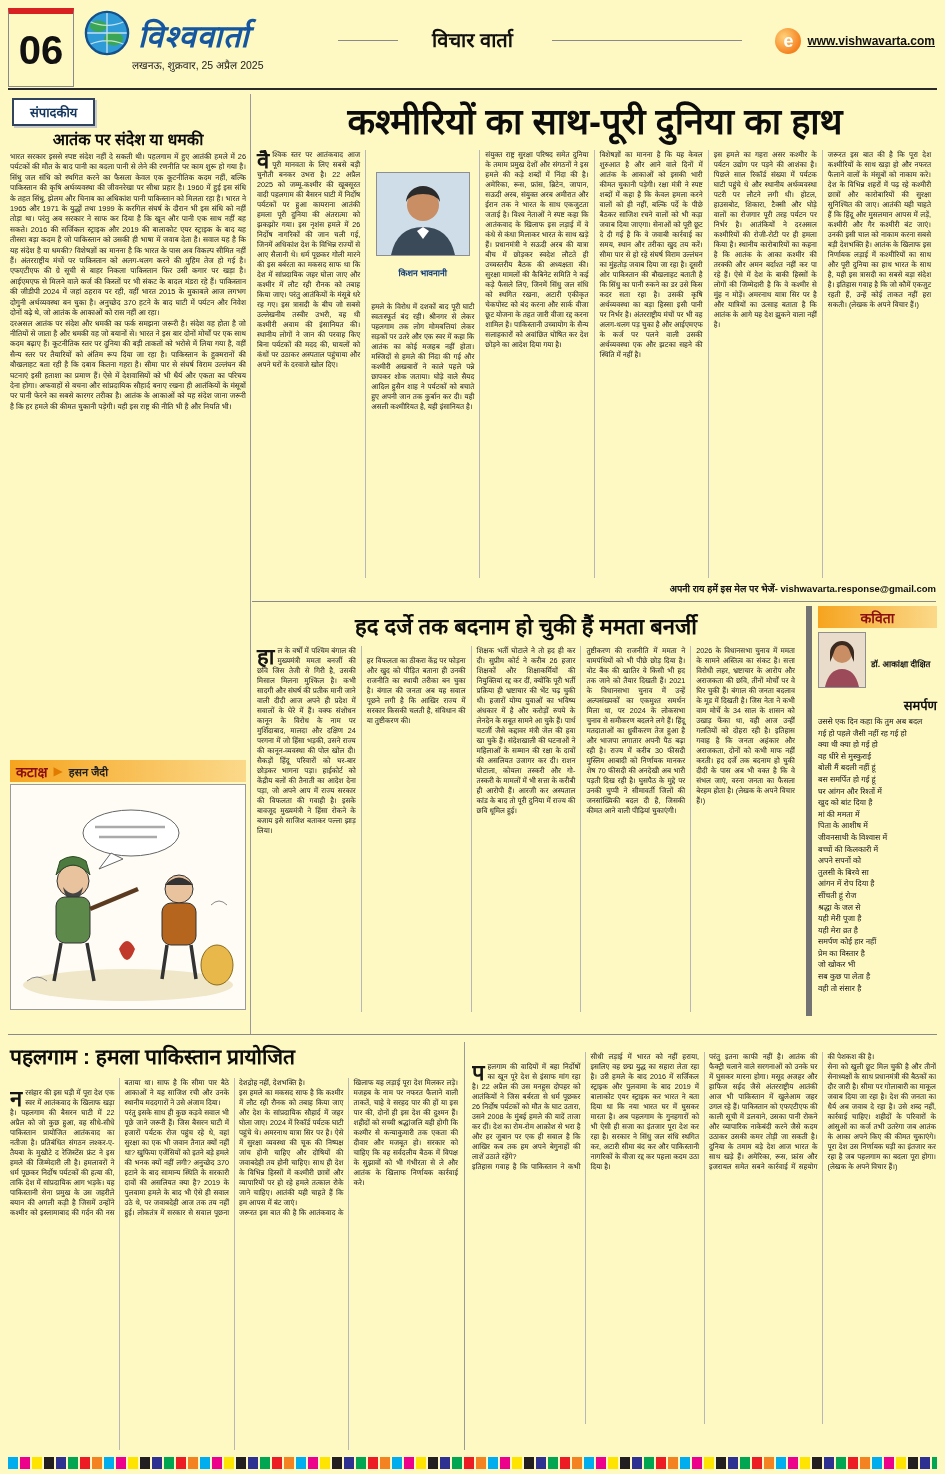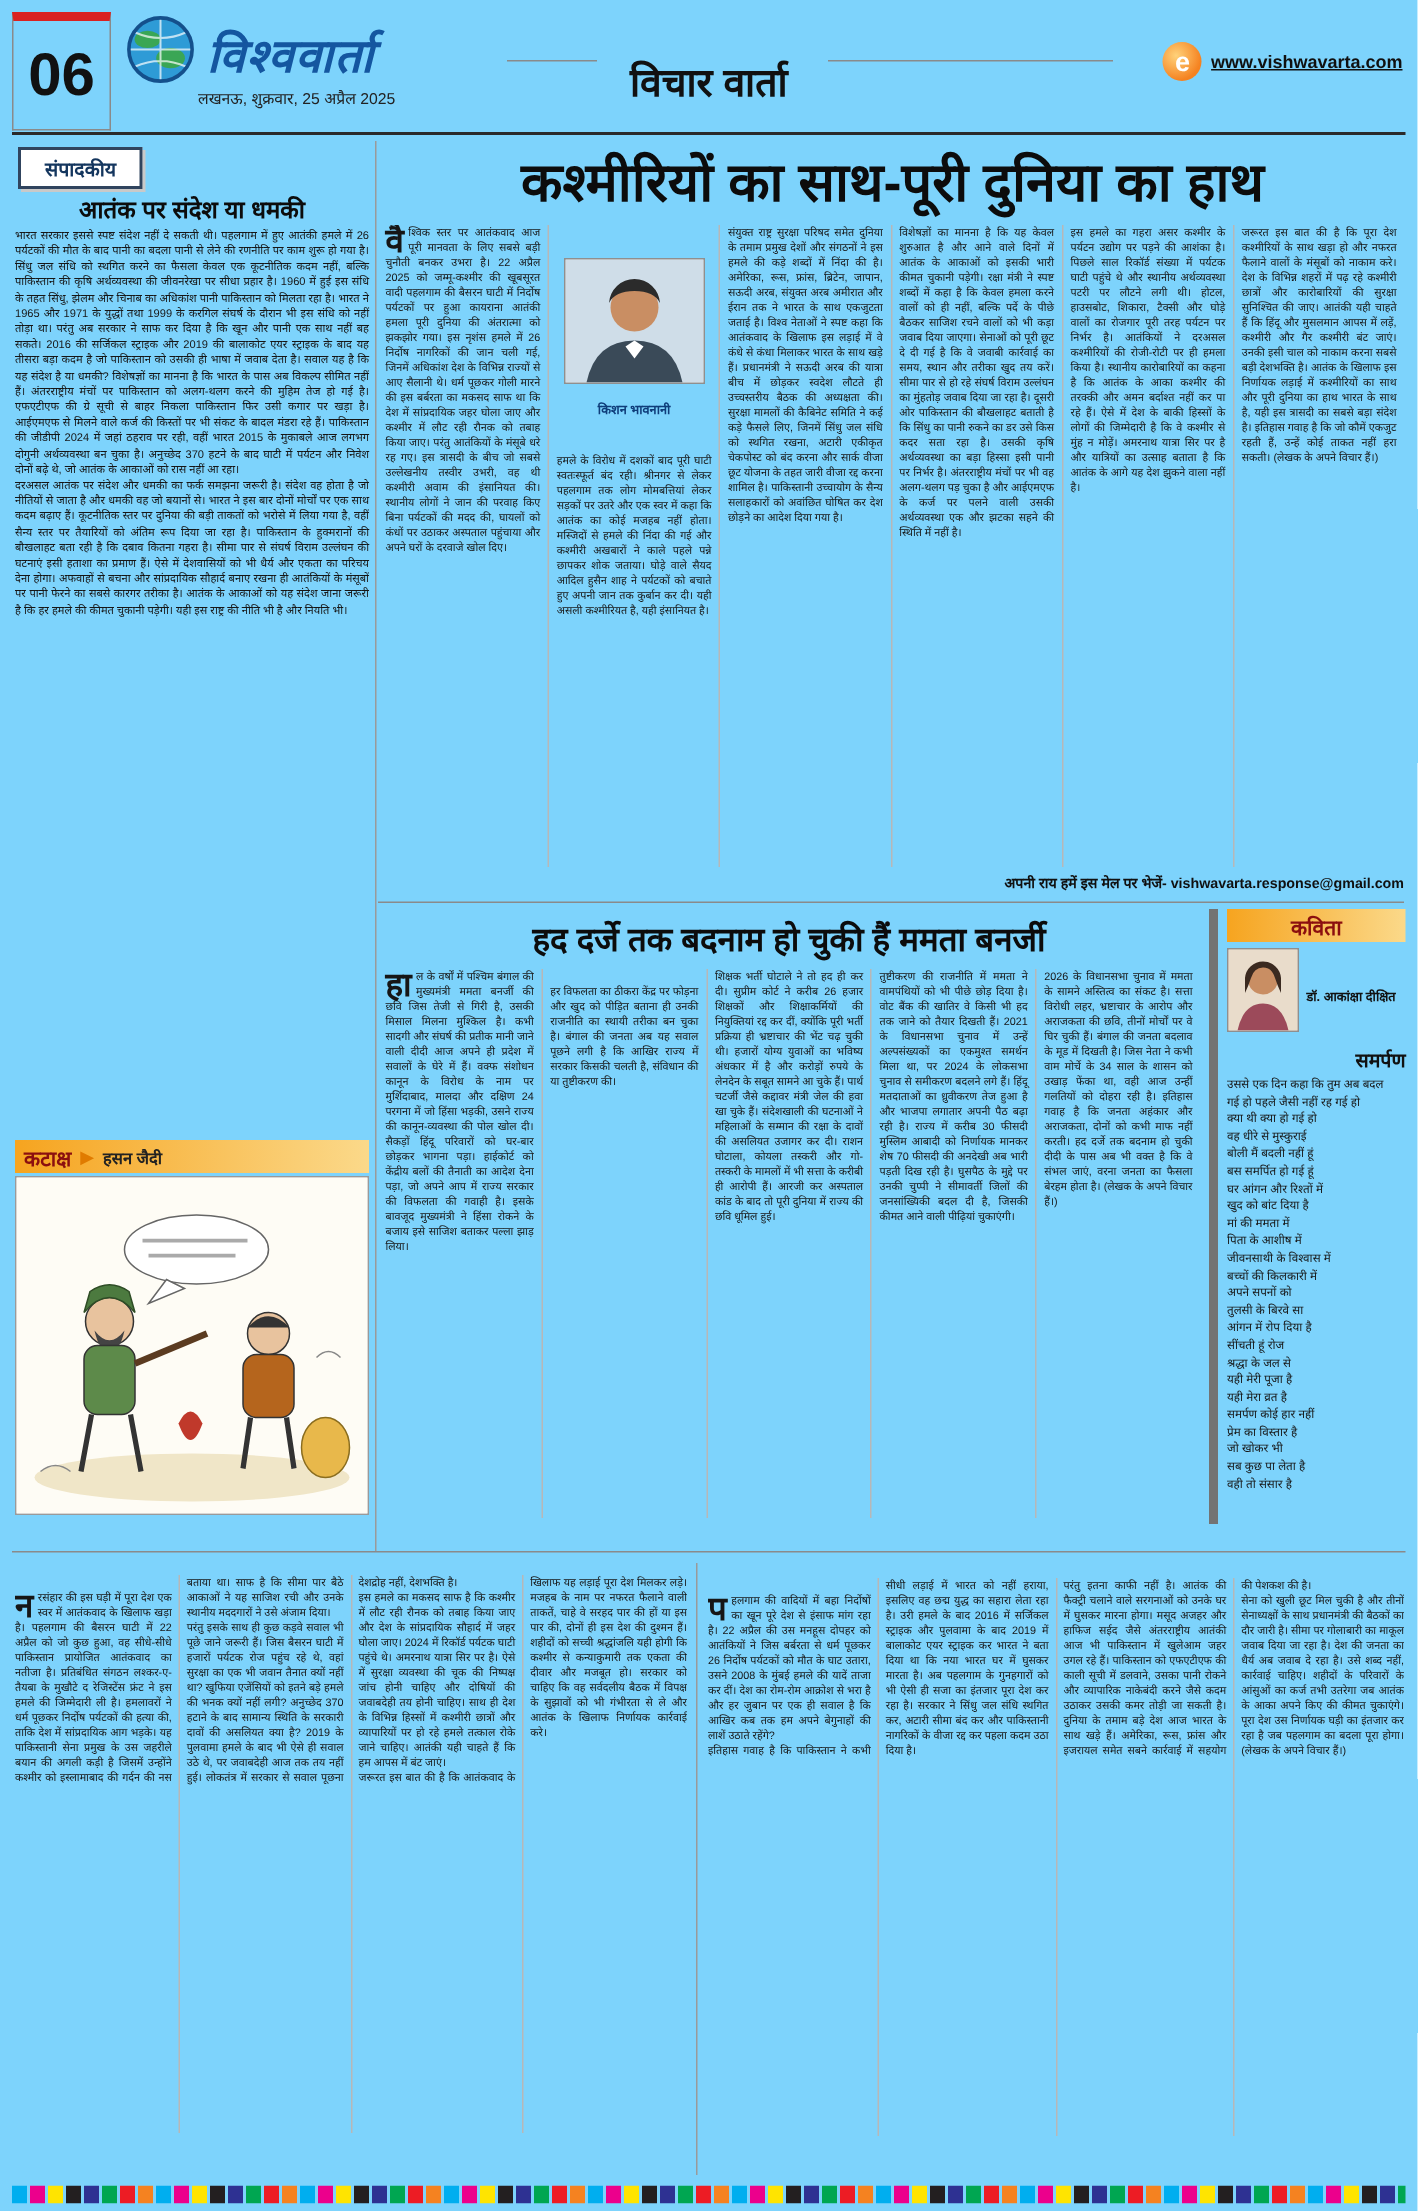--- a/index.html
+++ b/index.html
@@ -1,30 +1,30 @@
 <!DOCTYPE html>
 <html lang="hi"><head>
 <meta charset="utf-8">
 <style>
   html,body{margin:0;padding:0;background:#fff;}
-  #page{position:relative;width:945px;height:1474px;background:#7dd3fc;overflow:hidden;
+  #page{position:relative;width:945px;height:1474px;background:#fef9c3;overflow:hidden;
         font-family:"Liberation Sans","DejaVu Sans",sans-serif;color:#111;}
   .abs{position:absolute;}
   .hline{position:absolute;background:#2a2a2a;height:2px;}
   .thin{height:1px;background:#8a8a8a;}
   .vline{position:absolute;width:1px;background:#9a9a9a;}
 
   
   #pgnum{left:8px;top:8px;width:64px;height:72px;border:1px solid #8a8a8a;border-top:6px solid #d92121;
          display:flex;align-items:center;justify-content:center;font-size:40px;font-weight:bold;}
   #logoRow{left:84px;top:10px;display:flex;align-items:center;gap:8px;}
   #mastheadTitle{font-size:31px;font-weight:bold;font-style:italic;color:#1456a0;
                  font-family:"Liberation Serif","DejaVu Serif",serif;letter-spacing:1px;}
   #dateline{left:132px;top:58px;font-size:10.5px;color:#222;}
-  #centerTitle{left:50%;top:36px;transform:translateX(-50%);font-size:26px;font-weight:bold;white-space:nowrap;}
+  #centerTitle{left:50%;top:26px;transform:translateX(-50%);font-size:20px;font-weight:bold;white-space:nowrap;}
   #siteRow{right:10px;top:28px;display:flex;align-items:center;gap:6px;}
   #siteRow .elogo{width:26px;height:26px;border-radius:50%;background:radial-gradient(circle at 35% 35%,#ffd27a,#f58220 70%);
                   color:#fff;font-weight:bold;font-size:18px;display:flex;align-items:center;justify-content:center;}
   #siteRow .url{font-size:12px;font-weight:bold;color:#101010;text-decoration:underline;}
 
   
   .bt{font-size:7.2px;line-height:10px;text-align:justify;color:#161616;white-space:pre-line;}
   .dropcap{float:left;font-size:22px;line-height:19px;font-weight:bold;padding:1px 3px 0 0;}
   .headline{font-weight:bold;color:#0c0c0c;}
   .cols{display:flex;}
@@ -204,20 +204,21 @@
 प्रेम का विस्तार है
 जो खोकर भी
 सब कुछ पा लेता है
 वही तो संसार है</div>
   </div>
 
   <div class="abs thin" style="left:8px;top:1034px;width:929px;"></div>
   <div class="vline" style="left:464px;top:1042px;height:408px;"></div>
 
   <div class="abs" style="left:10px;top:1042px;width:448px;">
+    <div class="headline" style="font-size:21px;">पहलगाम : हमला पाकिस्तान प्रायोजित</div>
     <div class="mc4 bt" style="height:372px;margin-top:8px;">
       <span class="dropcap">न</span><span>रसंहार की इस घड़ी में पूरा देश एक स्वर में आतंकवाद के खिलाफ खड़ा है। पहलगाम की बैसरन घाटी में 22 अप्रैल को जो कुछ हुआ, वह सीधे-सीधे पाकिस्तान प्रायोजित आतंकवाद का नतीजा है। प्रतिबंधित संगठन लश्कर-ए-तैयबा के मुखौटे द रेजिस्टेंस फ्रंट ने इस हमले की जिम्मेदारी ली है। हमलावरों ने धर्म पूछकर निर्दोष पर्यटकों की हत्या की, ताकि देश में सांप्रदायिक आग भड़के। यह पाकिस्तानी सेना प्रमुख के उस जहरीले बयान की अगली कड़ी है जिसमें उन्होंने कश्मीर को इस्लामाबाद की गर्दन की नस बताया था। साफ है कि सीमा पार बैठे आकाओं ने यह साजिश रची और उनके स्थानीय मददगारों ने उसे अंजाम दिया।
 परंतु इसके साथ ही कुछ कड़वे सवाल भी पूछे जाने जरूरी हैं। जिस बैसरन घाटी में हजारों पर्यटक रोज पहुंच रहे थे, वहां सुरक्षा का एक भी जवान तैनात क्यों नहीं था? खुफिया एजेंसियों को इतने बड़े हमले की भनक क्यों नहीं लगी? अनुच्छेद 370 हटाने के बाद सामान्य स्थिति के सरकारी दावों की असलियत क्या है? 2019 के पुलवामा हमले के बाद भी ऐसे ही सवाल उठे थे, पर जवाबदेही आज तक तय नहीं हुई। लोकतंत्र में सरकार से सवाल पूछना देशद्रोह नहीं, देशभक्ति है।
 इस हमले का मकसद साफ है कि कश्मीर में लौट रही रौनक को तबाह किया जाए और देश के सांप्रदायिक सौहार्द में जहर घोला जाए। 2024 में रिकॉर्ड पर्यटक घाटी पहुंचे थे। अमरनाथ यात्रा सिर पर है। ऐसे में सुरक्षा व्यवस्था की चूक की निष्पक्ष जांच होनी चाहिए और दोषियों की जवाबदेही तय होनी चाहिए। साथ ही देश के विभिन्न हिस्सों में कश्मीरी छात्रों और व्यापारियों पर हो रहे हमले तत्काल रोके जाने चाहिए। आतंकी यही चाहते हैं कि हम आपस में बंट जाएं।
 जरूरत इस बात की है कि आतंकवाद के खिलाफ यह लड़ाई पूरा देश मिलकर लड़े। मजहब के नाम पर नफरत फैलाने वाली ताकतें, चाहे वे सरहद पार की हों या इस पार की, दोनों ही इस देश की दुश्मन हैं। शहीदों को सच्ची श्रद्धांजलि यही होगी कि कश्मीर से कन्याकुमारी तक एकता की दीवार और मजबूत हो। सरकार को चाहिए कि वह सर्वदलीय बैठक में विपक्ष के सुझावों को भी गंभीरता से ले और आतंक के खिलाफ निर्णायक कार्रवाई करे।</span>
     </div>
   </div>
 
   <div class="abs" style="left:472px;top:1042px;width:464px;">
     <div class="mc4 bt" style="height:372px;margin-top:10px;">

